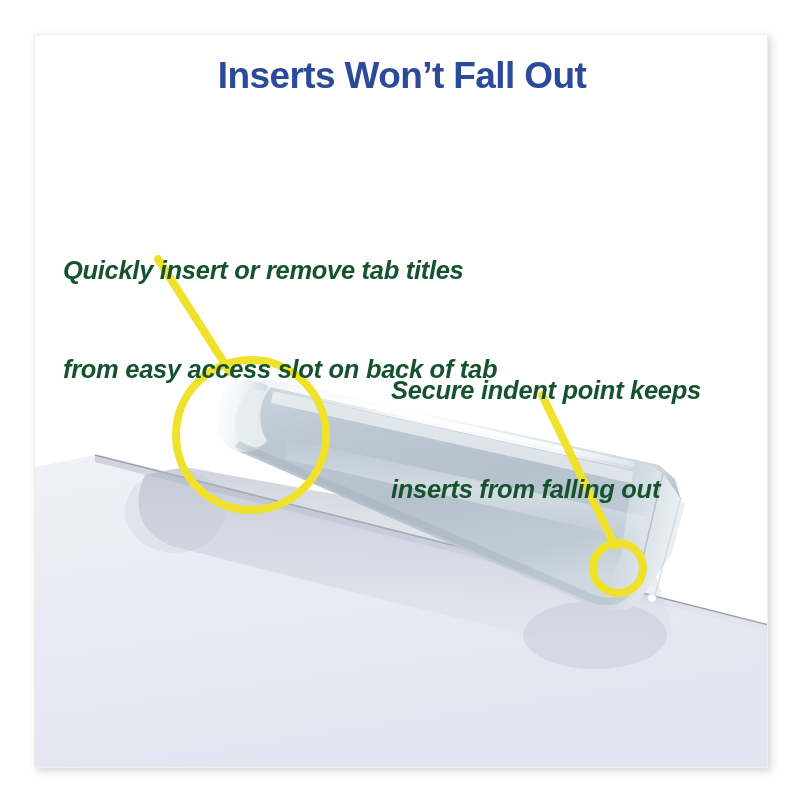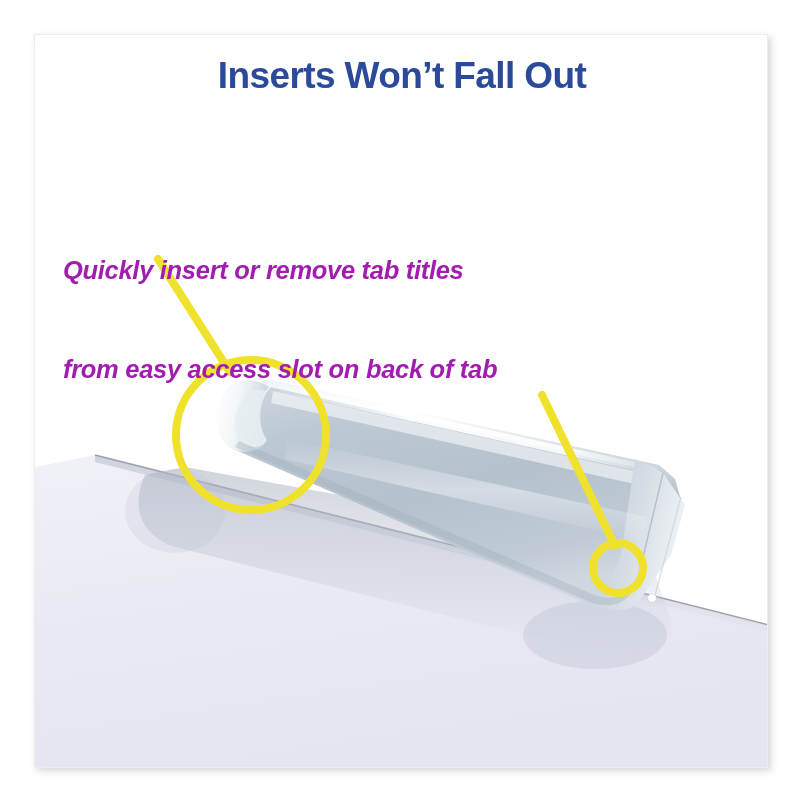--- a/index.html
+++ b/index.html
@@ -53,21 +53,21 @@
   }
 
   
   .callout-text {
     position: absolute;
     font-family: "Liberation Sans", sans-serif;
     font-style: italic;
     font-weight: bold;
     font-size: 25.5px;
     line-height: 33px;
-    color: #a21caf;
+    color: #14532d;
     letter-spacing: -0.3px;
     white-space: pre;
   }
   #callout-left-text  { left: 28px;  top: 153px; text-align: left; }
   #callout-right-text { left: 356px; top: 273px; text-align: left; }
 
   
   #artwork {
     position: absolute;
     left: 0;
@@ -241,15 +241,19 @@
       </svg>
     </div>
 
     <div id="headline">Inserts Won’t Fall Out</div>
 
     <div id="callout-left-text" class="callout-text">
       <div>Quickly insert or remove tab titles</div>
       <div>from easy access slot on back of tab</div>
     </div>
 
+    <div id="callout-right-text" class="callout-text">
+      <div>Secure indent point keeps</div>
+      <div>inserts from falling out</div>
+    </div>
 
   </div>
 </div>
 
 </body></html>

